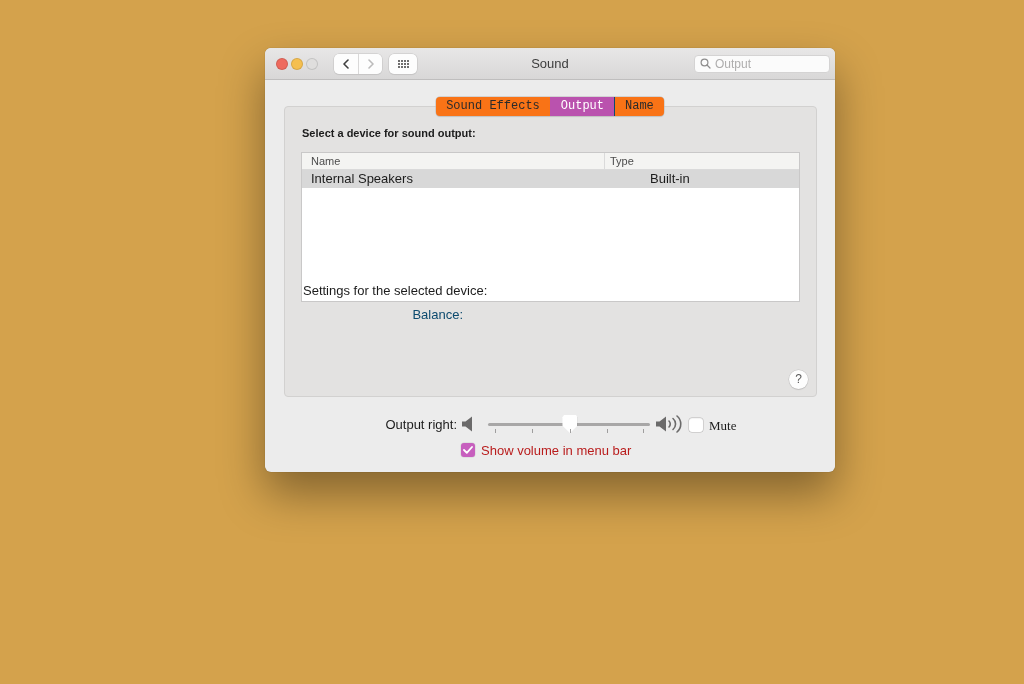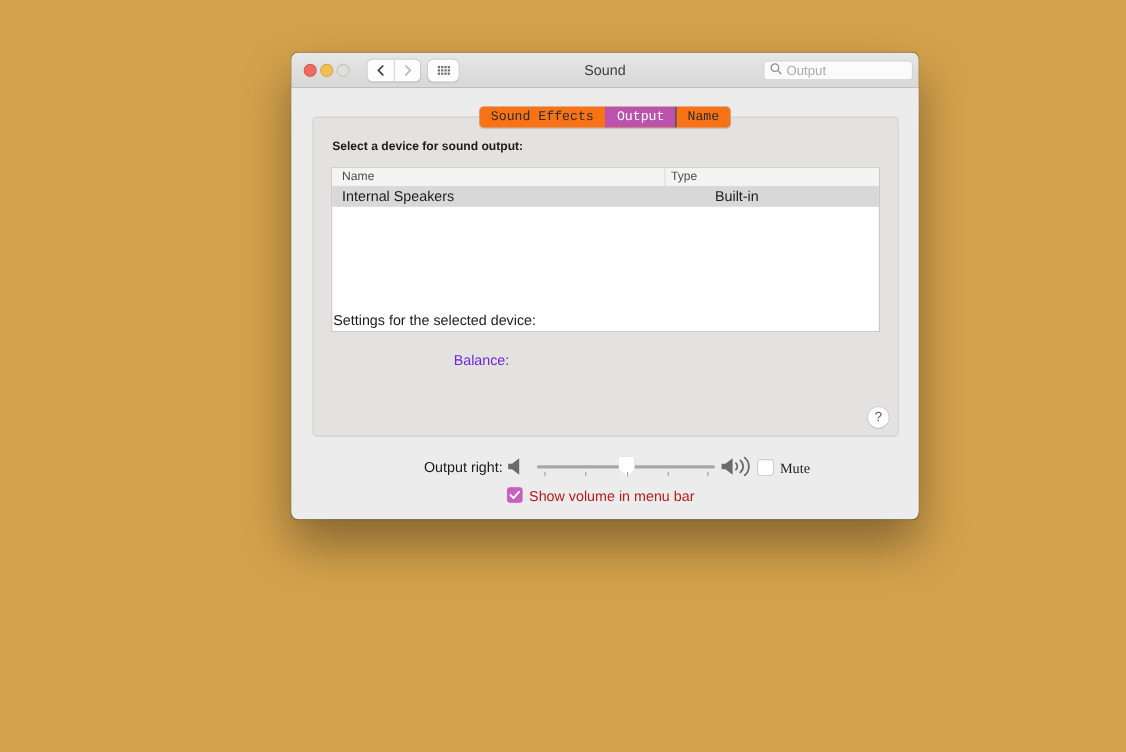--- a/index.html
+++ b/index.html
@@ -61,22 +61,22 @@
                 font-size:11px; color:#4c4c4c; }
   .tbl-header .col-name { position:absolute; left:9px; top:2px; }
   .tbl-header .col-type { position:absolute; left:308px; top:2px; }
   .tbl-header .col-divider { position:absolute; left:302px; top:0; width:1px; height:17px; background:#dadada; }
   .tbl-row { position:relative; height:18px; background:#d8d8d8; font-size:13px; color:#1c1c1c; }
   .tbl-row .cell-name { position:absolute; left:9px; top:1px; }
   .tbl-row .cell-type { position:absolute; left:308px; top:1px;margin-left:40px; }
 
   .settings-label { position:absolute; left:18px; top:176px; font-size:13px; color:#1c1c1c; }
 
-  .balance-label { position:absolute; left:0; top:213px; width:178px; text-align:right;
-                   font-size:13px; color:#6d28d9; }
+  .balance-label { position:absolute; left:0; top:200px; width:178px; text-align:right;
+                   font-size:13px; color:#0c4a6e; }
   .balance-slider { position:absolute; left:204px; top:203px; width:160px; height:42px; }
 
   .slider-track { position:absolute; left:0; right:0; height:3px; border-radius:1.5px; background:#a8a7a7; }
   .slider-thumb { position:absolute; width:15px; height:18px; background:#ffffff;
                   clip-path:polygon(10% 0, 90% 0, 100% 12%, 100% 60%, 50% 100%, 0 60%, 0 12%);
                   filter:drop-shadow(0 0 0.5px #9a9a9a) drop-shadow(0 1px 1px rgba(0,0,0,.22)); }
   .tick { position:absolute; width:1px; height:4px; background:#9f9e9e; }
 
   .balance-slider .slider-track { top:10px; }
   .balance-slider .slider-thumb { top:2px; }

